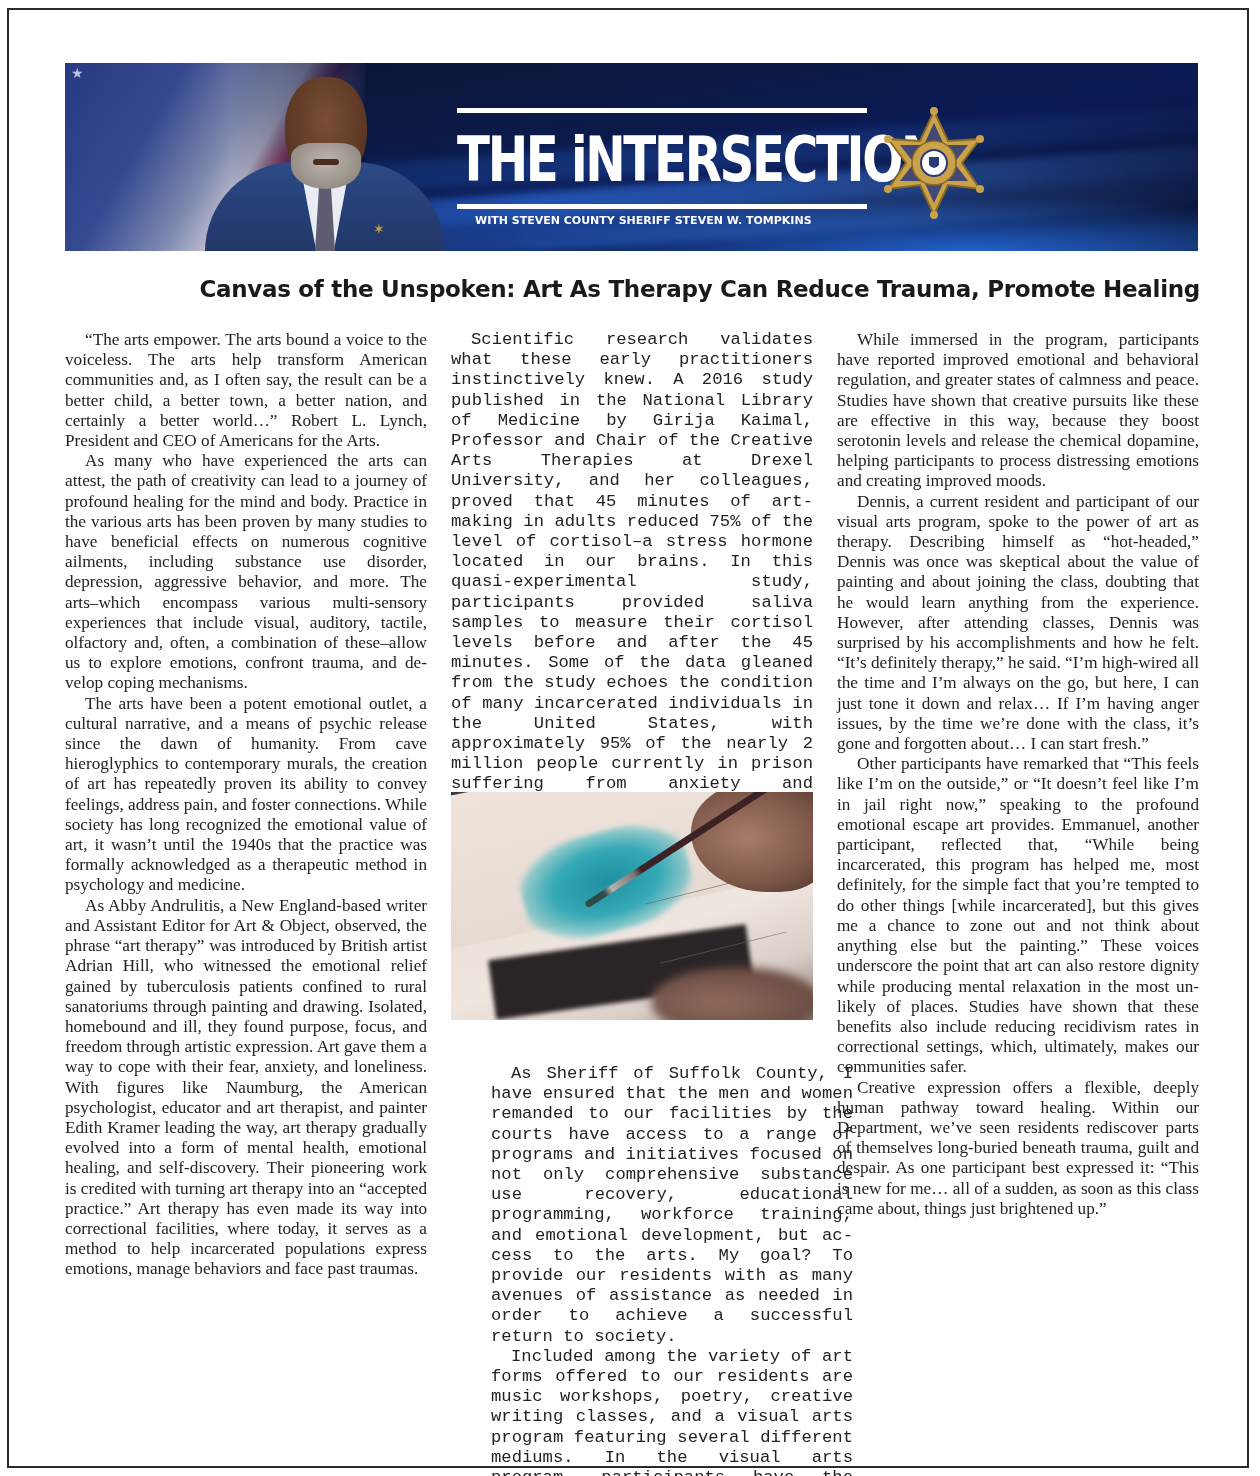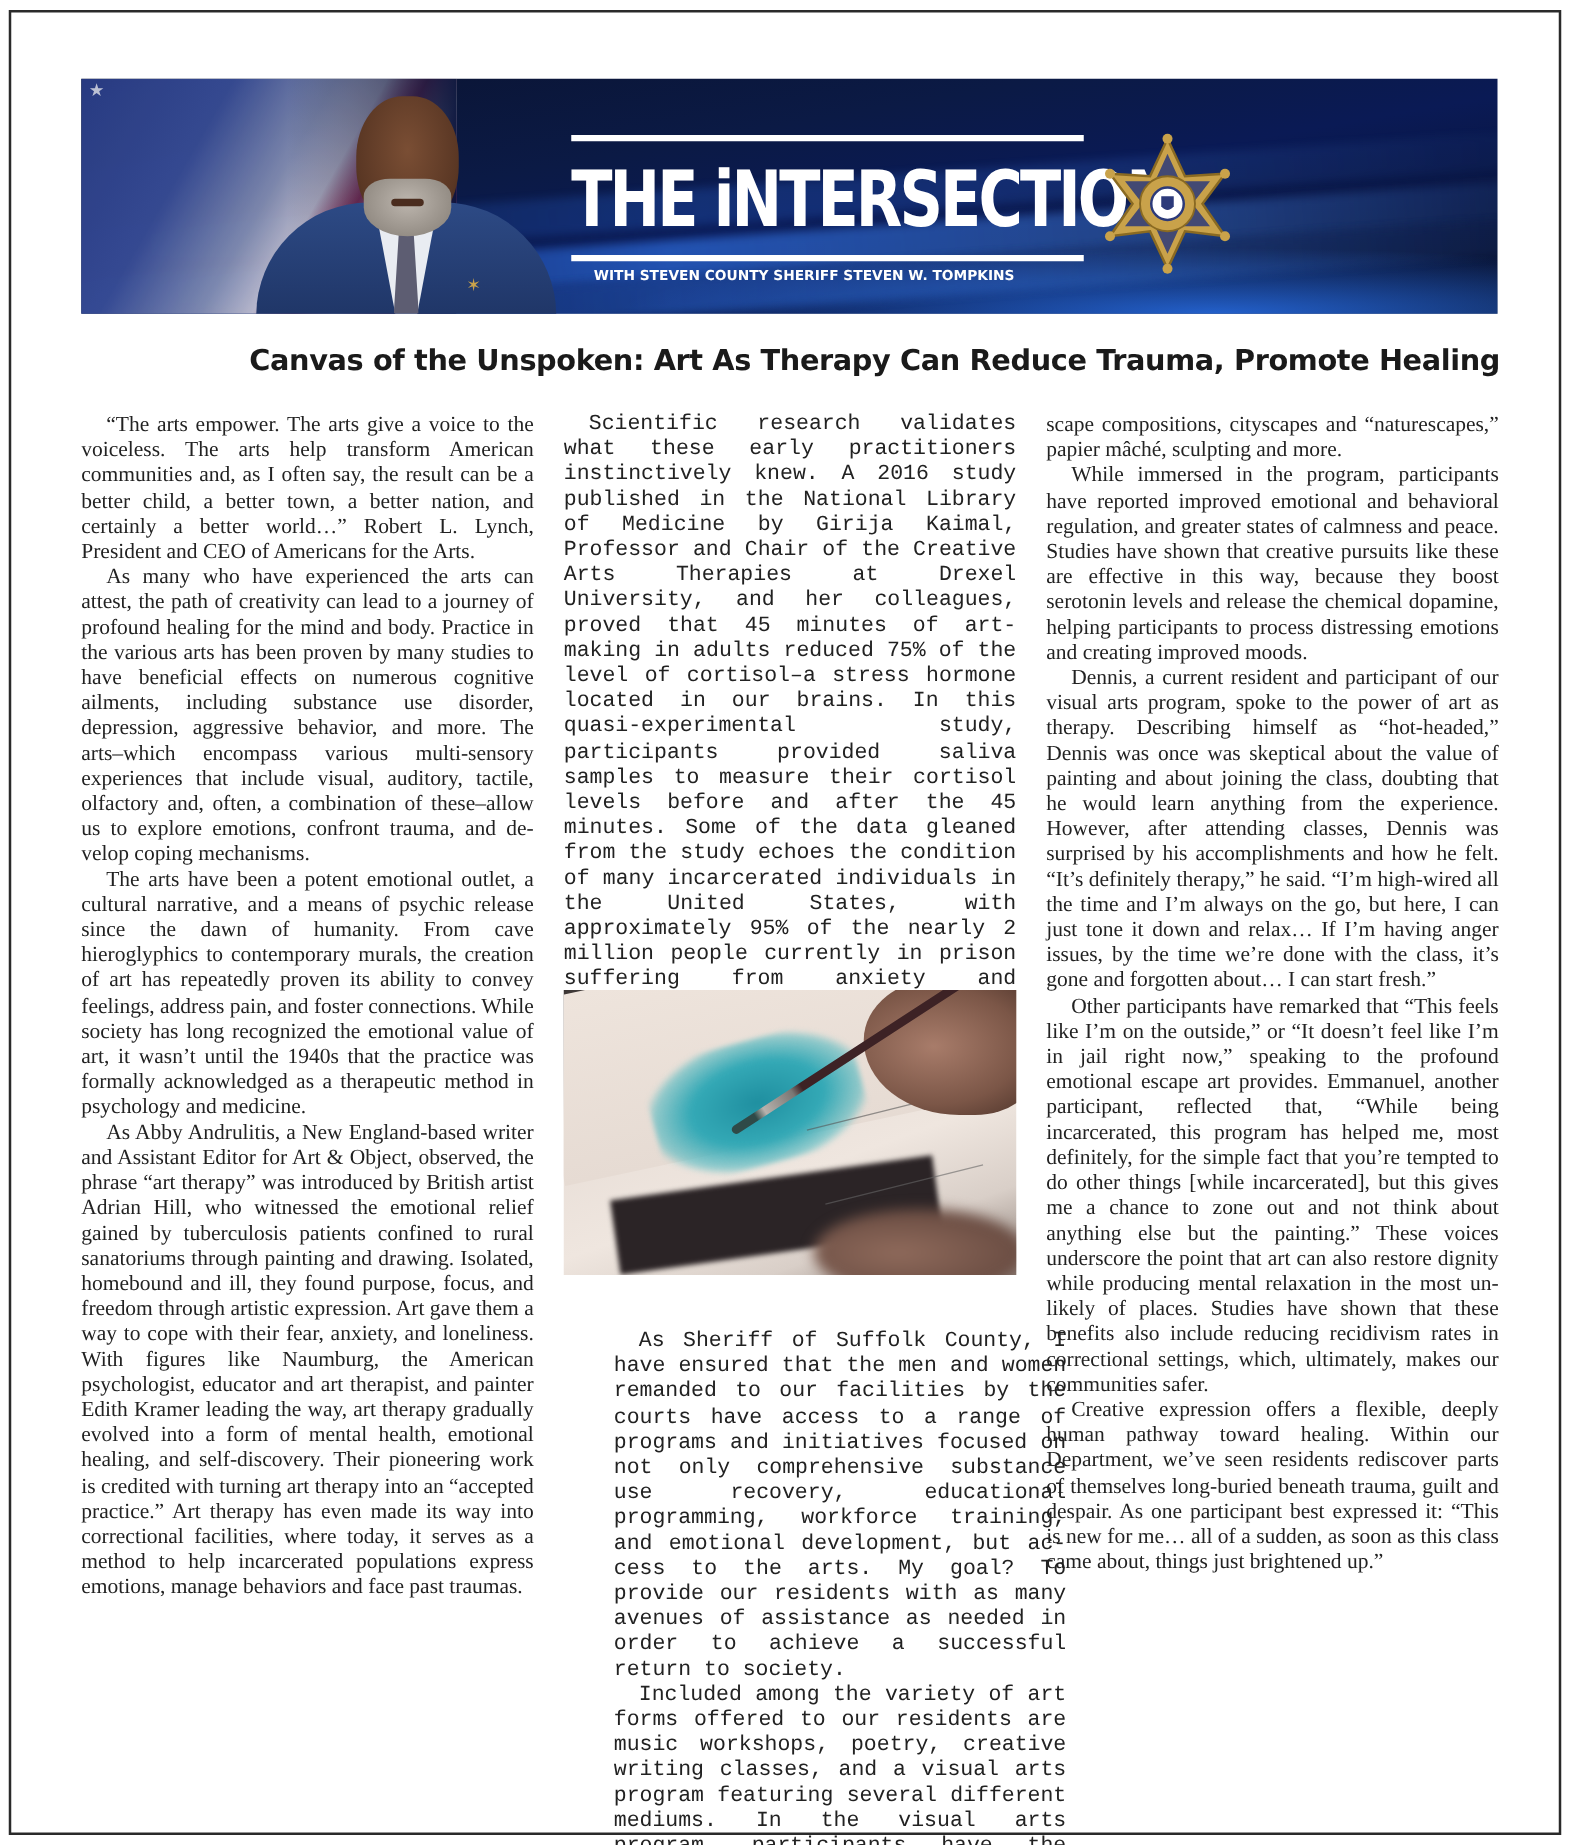--- a/index.html
+++ b/index.html
@@ -177,21 +177,21 @@
     <circle cx="8" cy="34" r="4" fill="#c9a24a"></circle>
     <circle cx="54" cy="58" r="22" fill="#c9a24a" stroke="#8a6a22" stroke-width="1.5"></circle>
     <circle cx="54" cy="58" r="13" fill="#ffffff" stroke="#2c3a7a" stroke-width="2"></circle>
     <path d="M49 52 h10 v8 q-5 6 -10 0 z" fill="#2c3a7a"></path>
   </svg>
 </div>
 
 <h1 class="headline" style="margin:0;">Canvas of the Unspoken: Art As Therapy Can Reduce Trauma, Promote Healing</h1>
 
 <div class="col col1">
-  <p>“The arts empower. The arts give a voice to the voiceless. The arts help transform Ameri­can communities and, as I often say, the result can be a better child, a better town, a better nation, and certainly a better world…” Robert L. Lynch, President and CEO of Americans for the Arts.</p>
+  <p>“The arts empower. The arts bound a voice to the voiceless. The arts help transform Ameri­can communities and, as I often say, the result can be a better child, a better town, a better nation, and certainly a better world…” Robert L. Lynch, President and CEO of Americans for the Arts.</p>
   <p>As many who have experienced the arts can attest, the path of creativity can lead to a journey of profound healing for the mind and body. Practice in the various arts has been proven by many studies to have beneficial ef­fects on numerous cognitive ailments, includ­ing substance use disorder, depression, ag­gressive behavior, and more. The arts–which encompass various multi-sensory experiences that include visual, auditory, tactile, olfactory and, often, a combination of these–allow us to explore emotions, confront trauma, and de­velop coping mechanisms.</p>
   <p>The arts have been a potent emotional outlet, a cultural narrative, and a means of psychic release since the dawn of humanity. From cave hieroglyphics to contemporary murals, the creation of art has repeatedly proven its ability to convey feelings, address pain, and foster connections. While society has long recognized the emotional value of art, it wasn’t until the 1940s that the practice was formally acknowledged as a therapeutic method in psychology and medicine.</p>
   <p>As Abby Andrulitis, a New England-based writer and Assistant Editor for Art &amp; Object, observed, the phrase “art therapy” was intro­duced by British artist Adrian Hill, who wit­nessed the emotional relief gained by tuber­culosis patients confined to rural sanatoriums through painting and drawing. Isolated, home­bound and ill, they found purpose, focus, and freedom through artistic expression. Art gave them a way to cope with their fear, anxiety, and loneliness. With figures like Naumburg, the American psychologist, educator and art therapist, and painter Edith Kramer leading the way, art therapy gradually evolved into a form of mental health, emotional healing, and self-discovery. Their pioneering work is cred­ited with turning art therapy into an “accepted practice.” Art therapy has even made its way into correctional facilities, where today, it serves as a method to help incarcerated pop­ulations express emotions, manage behaviors and face past traumas.</p>
 </div>
 
 <div class="col col2">
   <p>Scientific research validates what these early practitioners instinctively knew. A 2016 study published in the National Library of Medicine by Girija Kaimal, Professor and Chair of the Creative Arts Therapies at Drexel University, and her colleagues, proved that 45 minutes of art-making in adults reduced 75% of the level of cortisol–a stress hormone lo­cated in our brains. In this quasi-experimental study, participants provided saliva samples to measure their cortisol levels before and af­ter the 45 minutes. Some of the data gleaned from the study echoes the condition of many incarcerated individuals in the United States, with approximately 95% of the nearly 2 mil­lion people currently in prison suffering from anxiety and depression, many with a history of mental illness. The origins of these issues are numerous, and include separation from loved ones, guilt over their crimes, isolation, fear of their peers, substance use disorders, and past traumas.</p>
 </div>
 
 <div class="photo" title="Hand painting a turquoise watercolor wash with a brush over a pencil sketch">
@@ -203,18 +203,17 @@
   <div class="brush"></div>
   <div class="hand2"></div>
 </div>
 
 <div class="col col2" style="top:1064px;margin-left:40px;">
   <p>As Sheriff of Suffolk County, I have en­sured that the men and women remanded to our facilities by the courts have access to a range of programs and initiatives focused on not only comprehensive substance use recov­ery, educational programming, workforce training, and emotional development, but ac­cess to the arts. My goal? To provide our res­idents with as many avenues of assistance as needed in order to achieve a successful return to society.</p>
   <p>Included among the variety of art forms of­fered to our residents are music workshops, poetry, creative writing classes, and a visual arts program featuring several different me­diums. In the visual arts program, participants have the opportunity to learn a variety of tech­niques like drawing, acrylic painting, land­</p>
 </div>
 
 <div class="col col3">
-  <p class="no-indent">scape compositions, cityscapes and “natures­capes,” papier mâché, sculpting and more.</p>
   <p>While immersed in the program, partici­pants have reported improved emotional and behavioral regulation, and greater states of calmness and peace. Studies have shown that creative pursuits like these are effective in this way, because they boost serotonin levels and release the chemical dopamine, helping par­ticipants to process distressing emotions and creating improved moods.</p>
   <p>Dennis, a current resident and participant of our visual arts program, spoke to the pow­er of art as therapy. Describing himself as “hot-headed,” Dennis was once was skeptical about the value of painting and about joining the class, doubting that he would learn any­thing from the experience. However, after at­tending classes, Dennis was surprised by his accomplishments and how he felt. “It’s defi­nitely therapy,” he said. “I’m high-wired all the time and I’m always on the go, but here, I can just tone it down and relax… If I’m hav­ing anger issues, by the time we’re done with the class, it’s gone and forgotten about… I can start fresh.”</p>
   <p>Other participants have remarked that “This feels like I’m on the outside,” or “It doesn’t feel like I’m in jail right now,” speaking to the profound emotional escape art provides. Emmanuel, another participant, reflected that, “While being incarcerated, this program has helped me, most definitely, for the simple fact that you’re tempted to do other things [while incarcerated], but this gives me a chance to zone out and not think about anything else but the painting.” These voices underscore the point that art can also restore dignity while producing mental relaxation in the most un­likely of places. Studies have shown that these benefits also include reducing recidi­vism rates in correctional settings, which, ul­timately, makes our communities safer.</p>
   <p>Creative expression offers a flexible, deep­ly human pathway toward healing. Within our Department, we’ve seen residents rediscov­er parts of themselves long-buried beneath trauma, guilt and despair. As one participant best expressed it: “This is new for me… all of a sudden, as soon as this class came about, things just brightened up.”</p>
 </div>
 
 </body></html>

